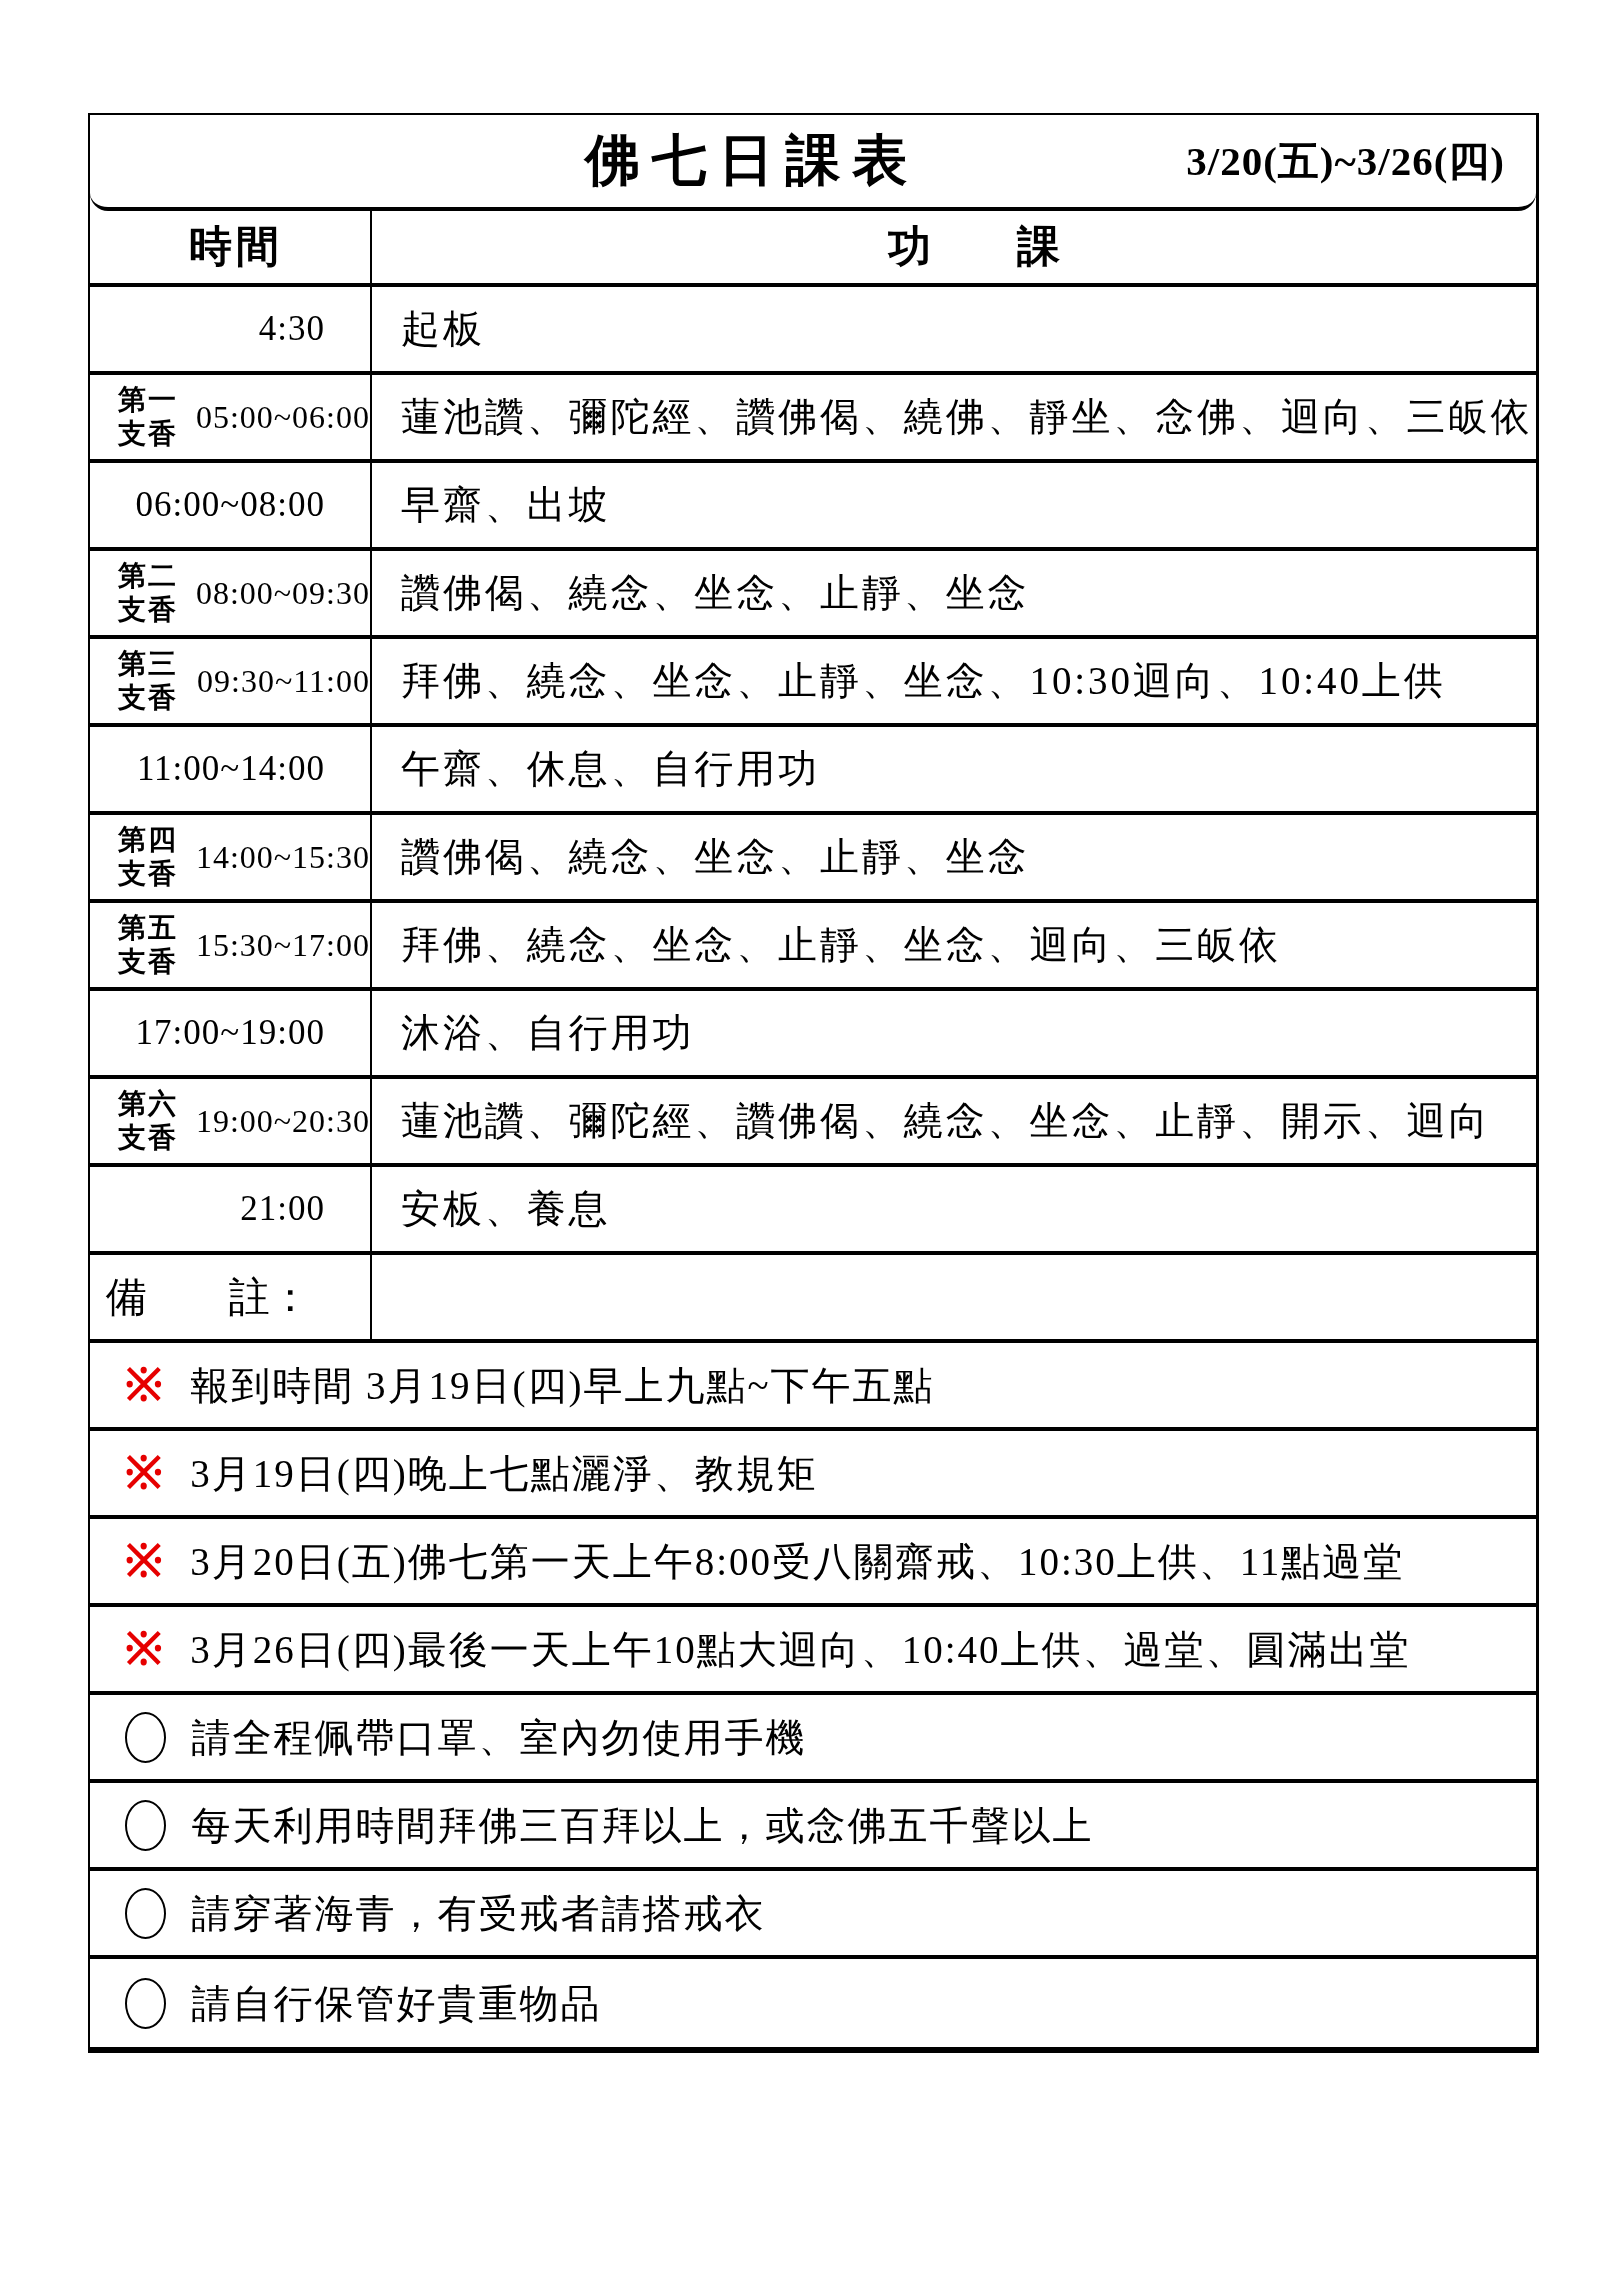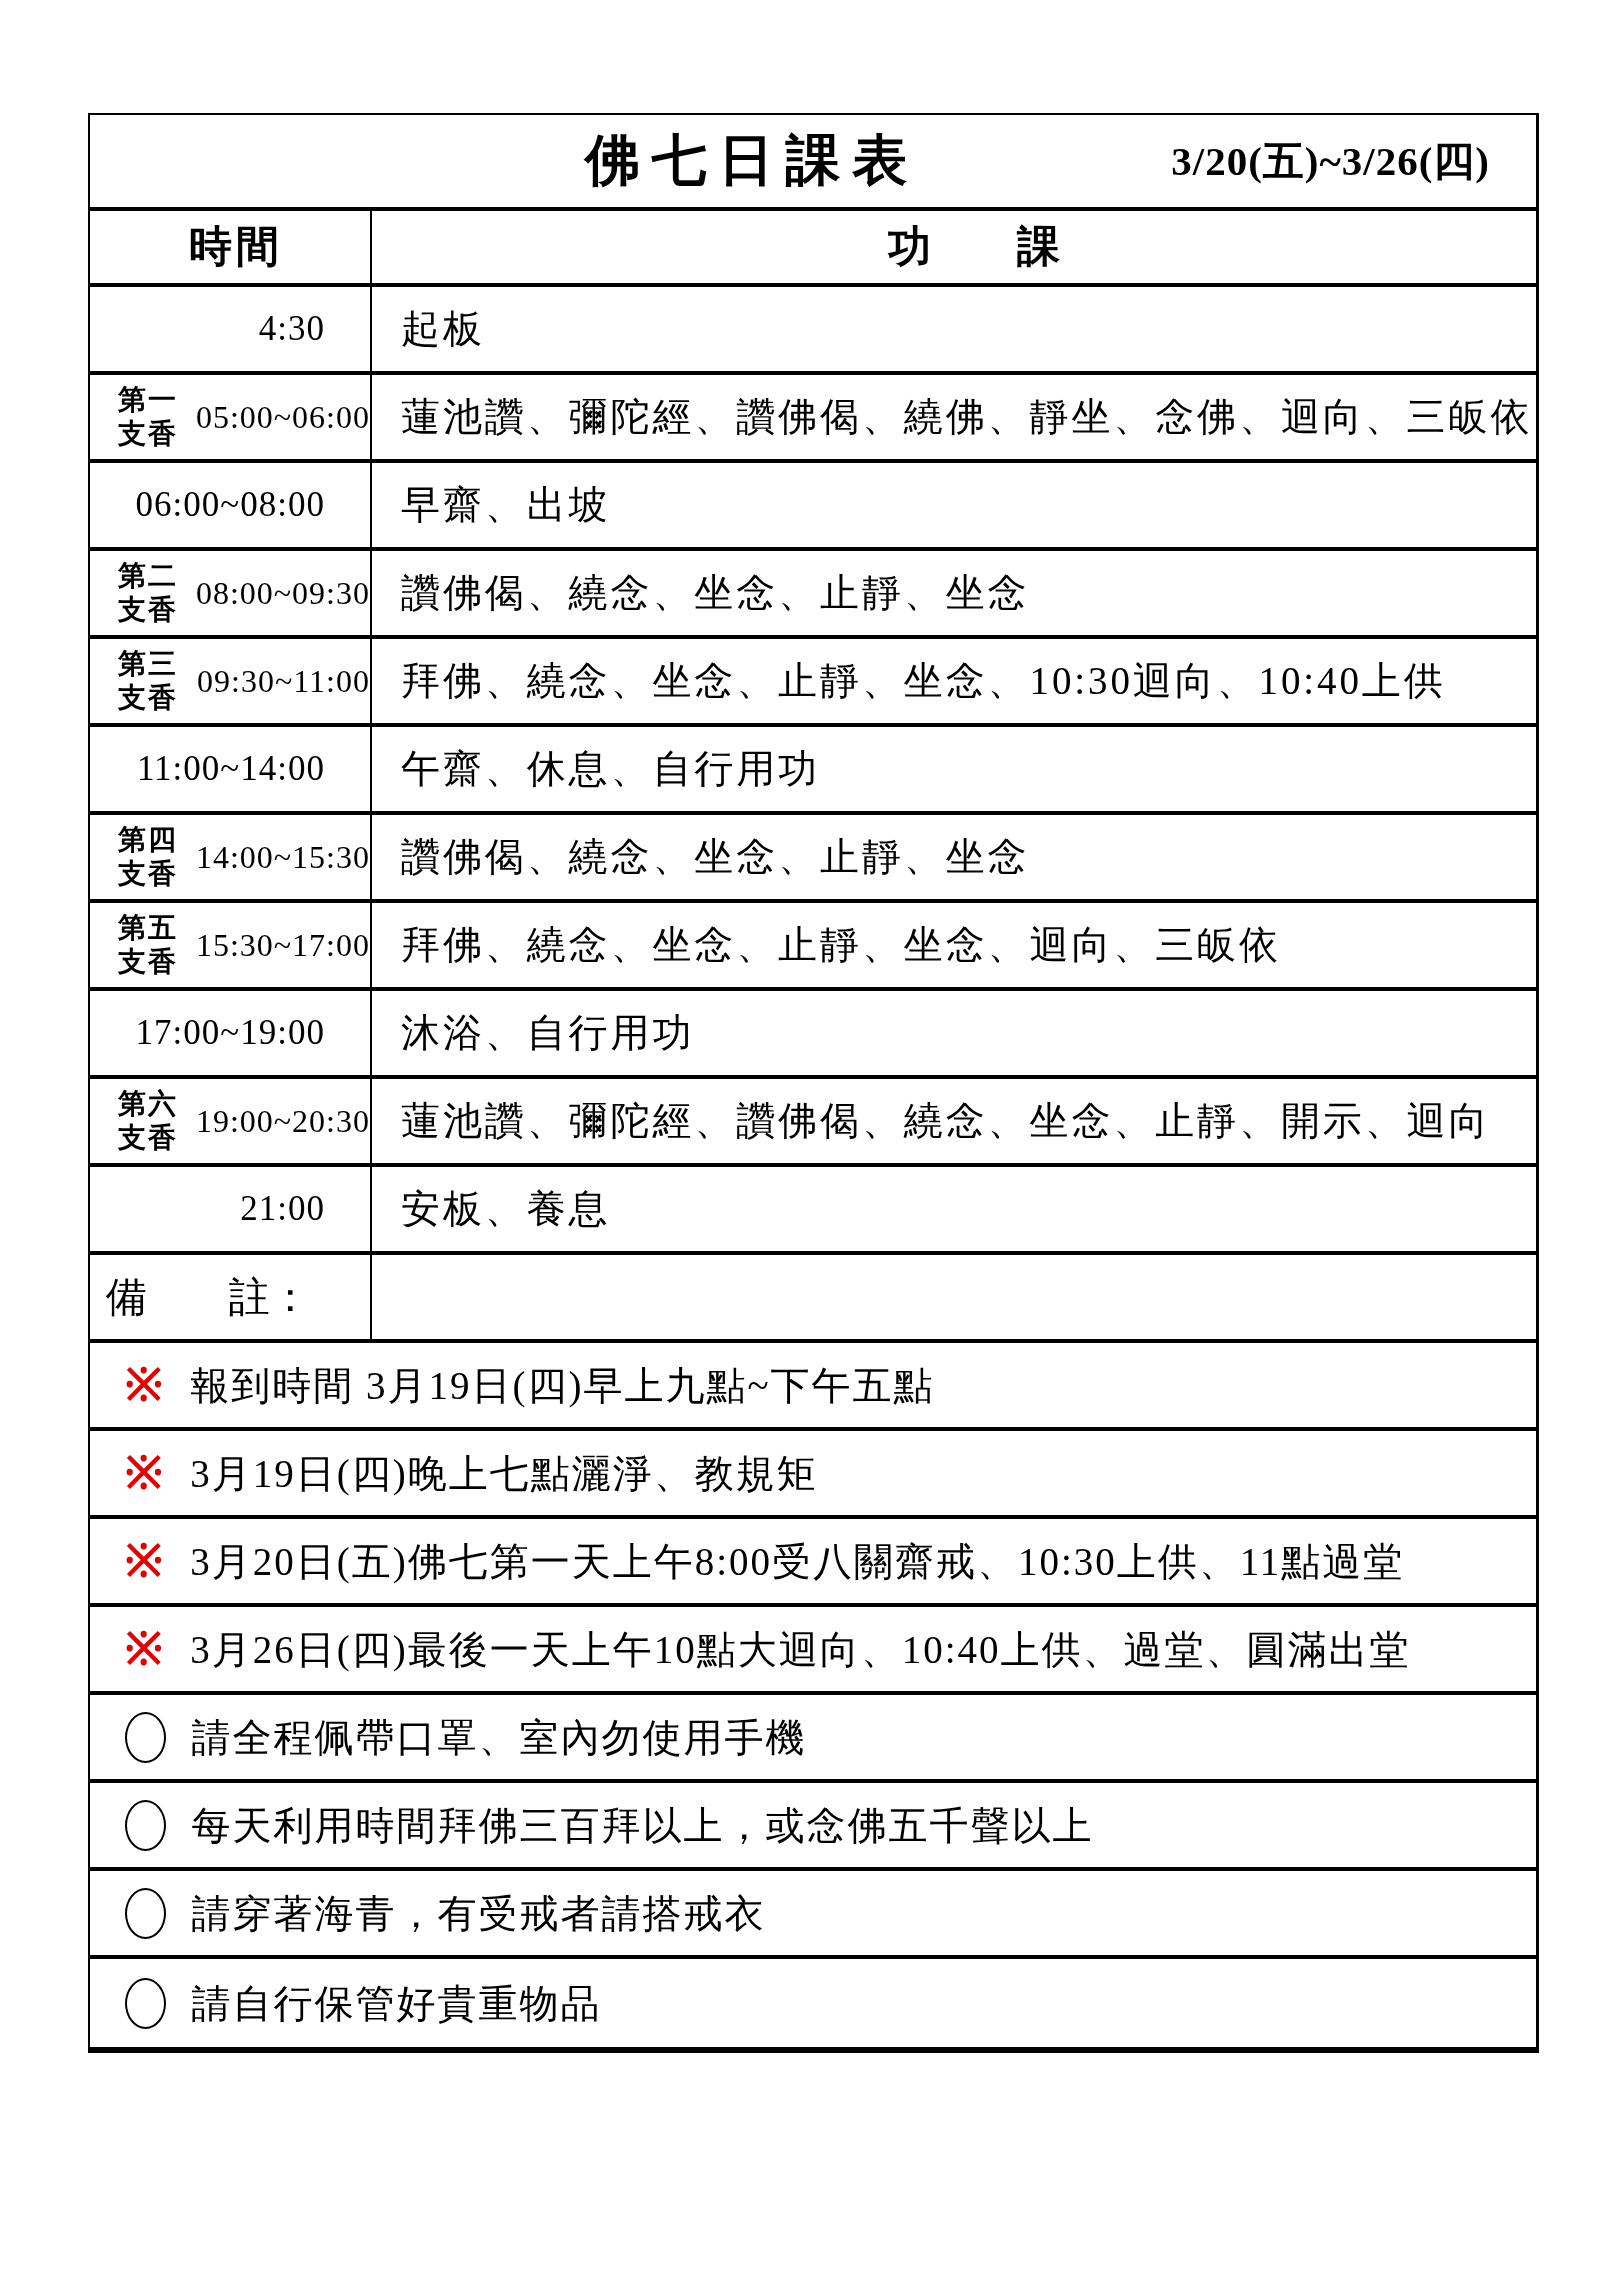--- a/index.html
+++ b/index.html
@@ -16,30 +16,30 @@
     border: 2.9px solid #000;
     border-right-width: 3.9px;
     border-bottom-width: 6.9px;
     background: #fff;
   }
   
   .title-row {
     position: relative;
     height: 96px;
     border-bottom: 4.9px solid #000;
-    display: flex; align-items: center; justify-content: center;
+    display: flex; align-items: center; justify-content: center; border-radius: 18px;
   }
   .doc-title {
     font-size: 55px; font-weight: bold;
     letter-spacing: 11.8px;
     transform: translateX(-61px);
     white-space: nowrap;
   }
   .date-range {
-    position: absolute; right: 46px; top: 50%;
+    position: absolute; right: 31px; top: 50%;
     transform: translateY(-50%);
     font-size: 41px; font-weight: 600; letter-spacing: 1px;
     white-space: nowrap;
   }
   
   .head-row { display: flex; height: 76px; border-bottom: 4.9px solid #000; }
   .head-time {
     width: 282px; border-right: 2.9px solid #000;
     display: flex; align-items: center; justify-content: center;
     font-size: 43px; font-weight: 600; letter-spacing: 3.9px; padding-left: 12px;

